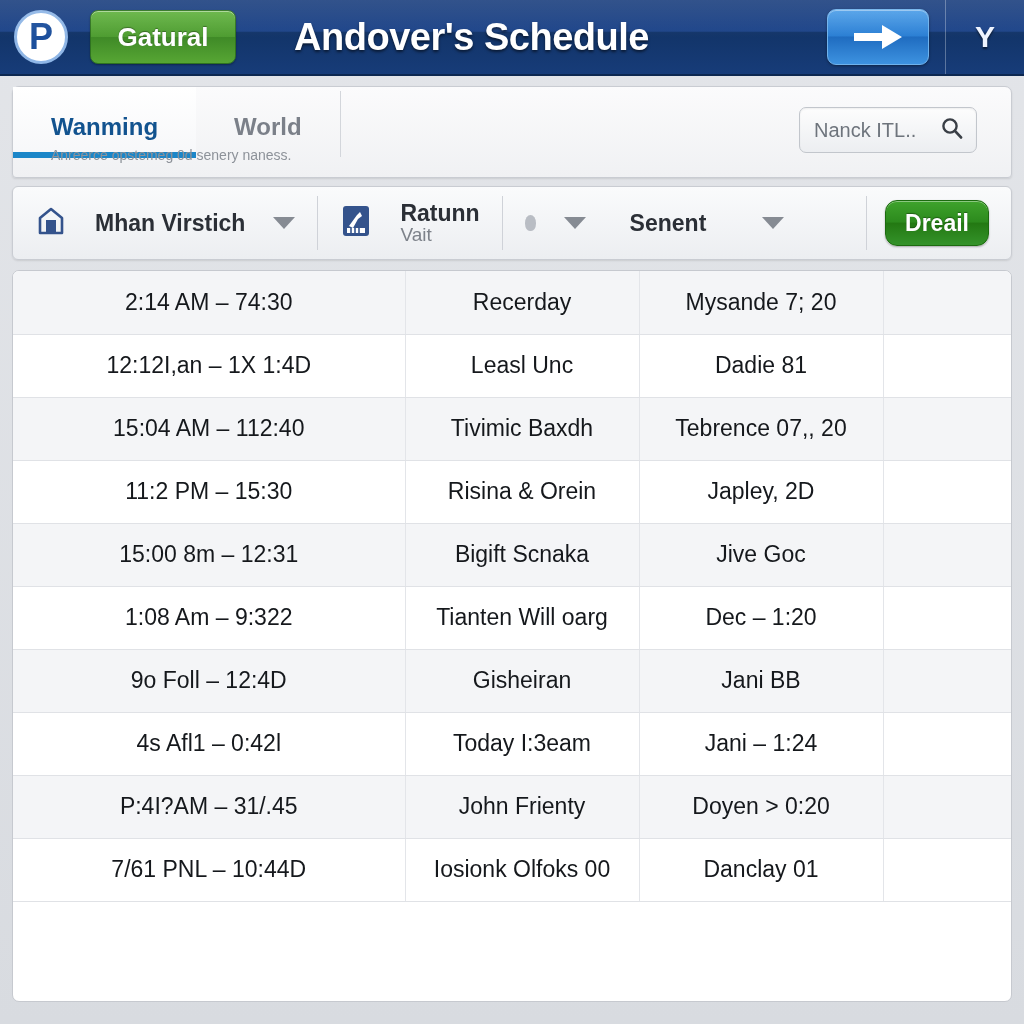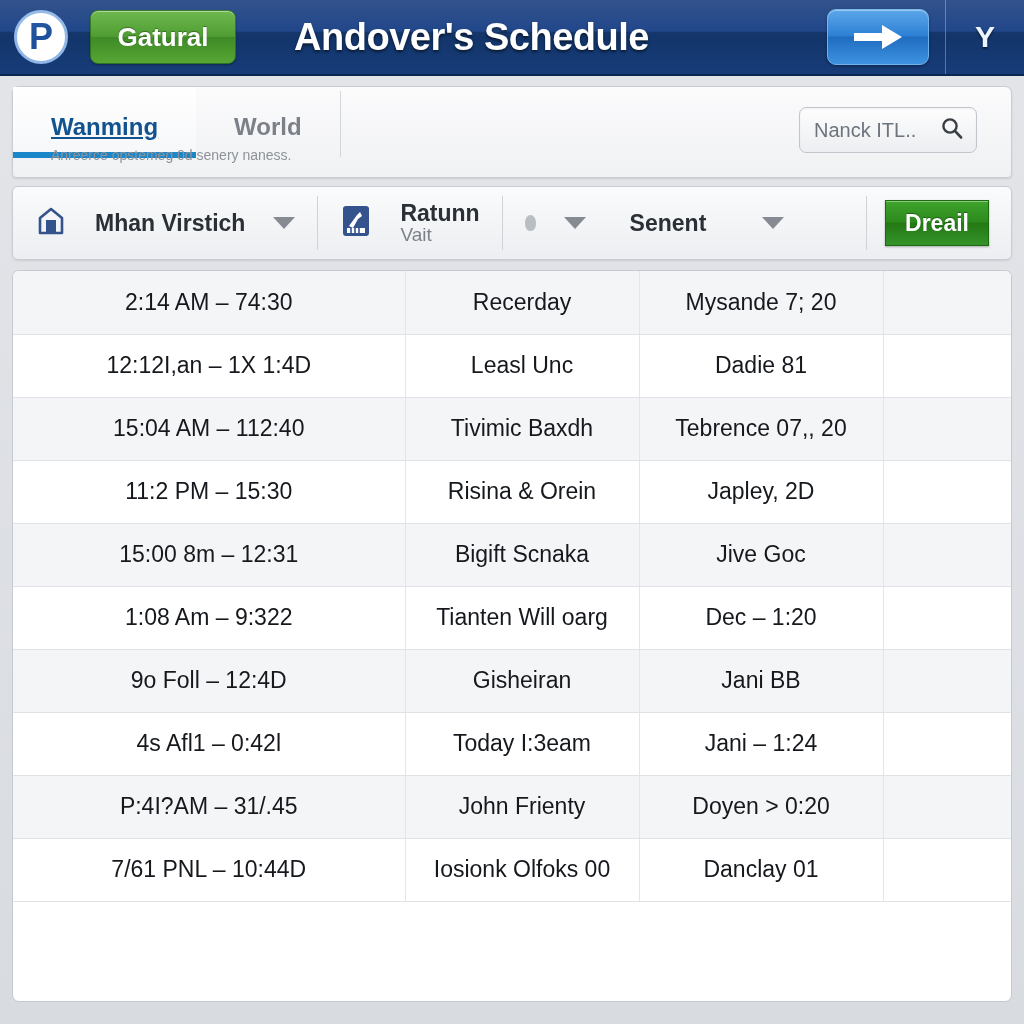--- a/index.html
+++ b/index.html
@@ -101,21 +101,21 @@
   }
   .tabs-row { display:flex; align-items:flex-start; height:100%; position:relative; }
   .tab {
     position: relative;
     padding: 26px 38px 0 38px;
     font-size: 24px;
     font-weight: bold;
     color: #7b8089;
     height: 71px;
   }
-  .tab.active { color: #12538f; background: linear-gradient(180deg,#ffffff 0%, #f6f7f9 100%); text-decoration: underline; }
+  .tab.active { color: #12538f; background: linear-gradient(180deg,#ffffff 0%, #f6f7f9 100%); }
   .tab.active::after {
     content:""; position:absolute; left:0; right:0; bottom:0; height:6px;
     background: #1b86c8;
   }
   .tab-div { width:1px; background:#d3d6db; height:66px; margin-top:4px; }
   .tabs-spacer { flex:1 1 auto; }
   .subtitle {
     position:absolute; left: 38px; top: 60px;
     font-size: 14px; color:#8d9299; white-space:nowrap;
   }
@@ -150,21 +150,21 @@
   .tb-div { width:1px; height:54px; background:#cfd2d8; flex:0 0 auto; }
   .caret {
     width:0;height:0;border-left:11px solid transparent;border-right:11px solid transparent;
     border-top:12px solid #868b93; flex:0 0 auto;
   }
   .tb-spacer{ flex:1 1 auto; }
   .tb-dot{ width:11px;height:16px;border-radius:50% 50% 45% 45%;background:#b9bdc4; flex:0 0 auto;}
   .btn-dreail {
     margin: 0 22px 0 18px;
     height: 46px; min-width: 104px; padding: 0 18px;
-    border-radius: 0;
+    border-radius: 12px;
     background: linear-gradient(180deg,#3fa32c 0%, #2c8a1d 48%, #237812 50%, #34932a 100%);
     border:1px solid #1c6b0f;
     box-shadow: inset 0 1px 0 rgba(255,255,255,.4), 0 1px 2px rgba(0,0,0,.3);
     color:#fff; font-size:23px; font-weight:bold;
     display:flex; align-items:center; justify-content:center;
     text-shadow: 0 -1px 1px rgba(0,0,0,.35);
   }
 
   
   .table-wrap {

